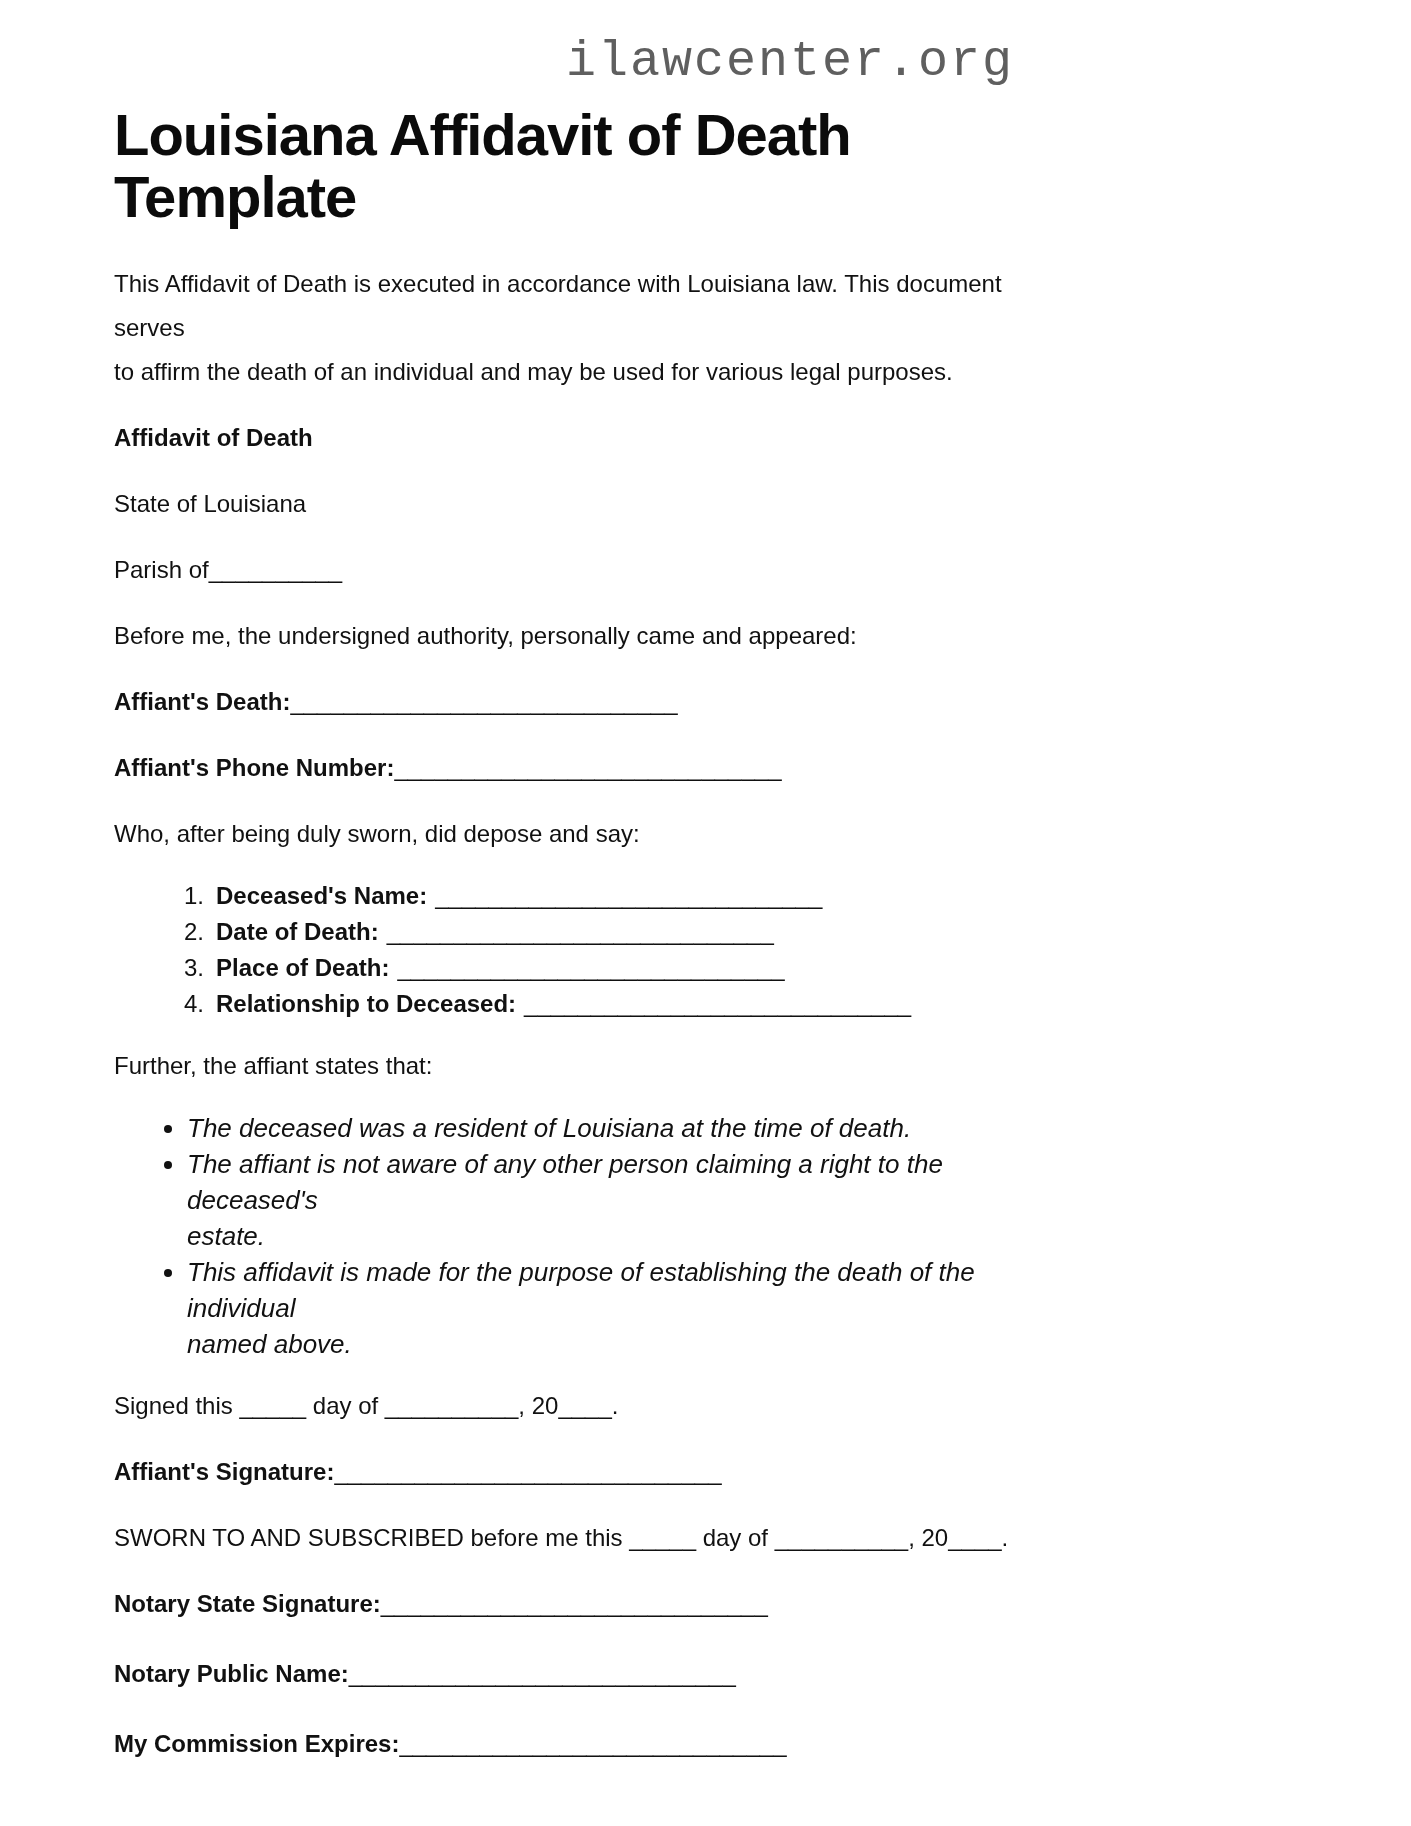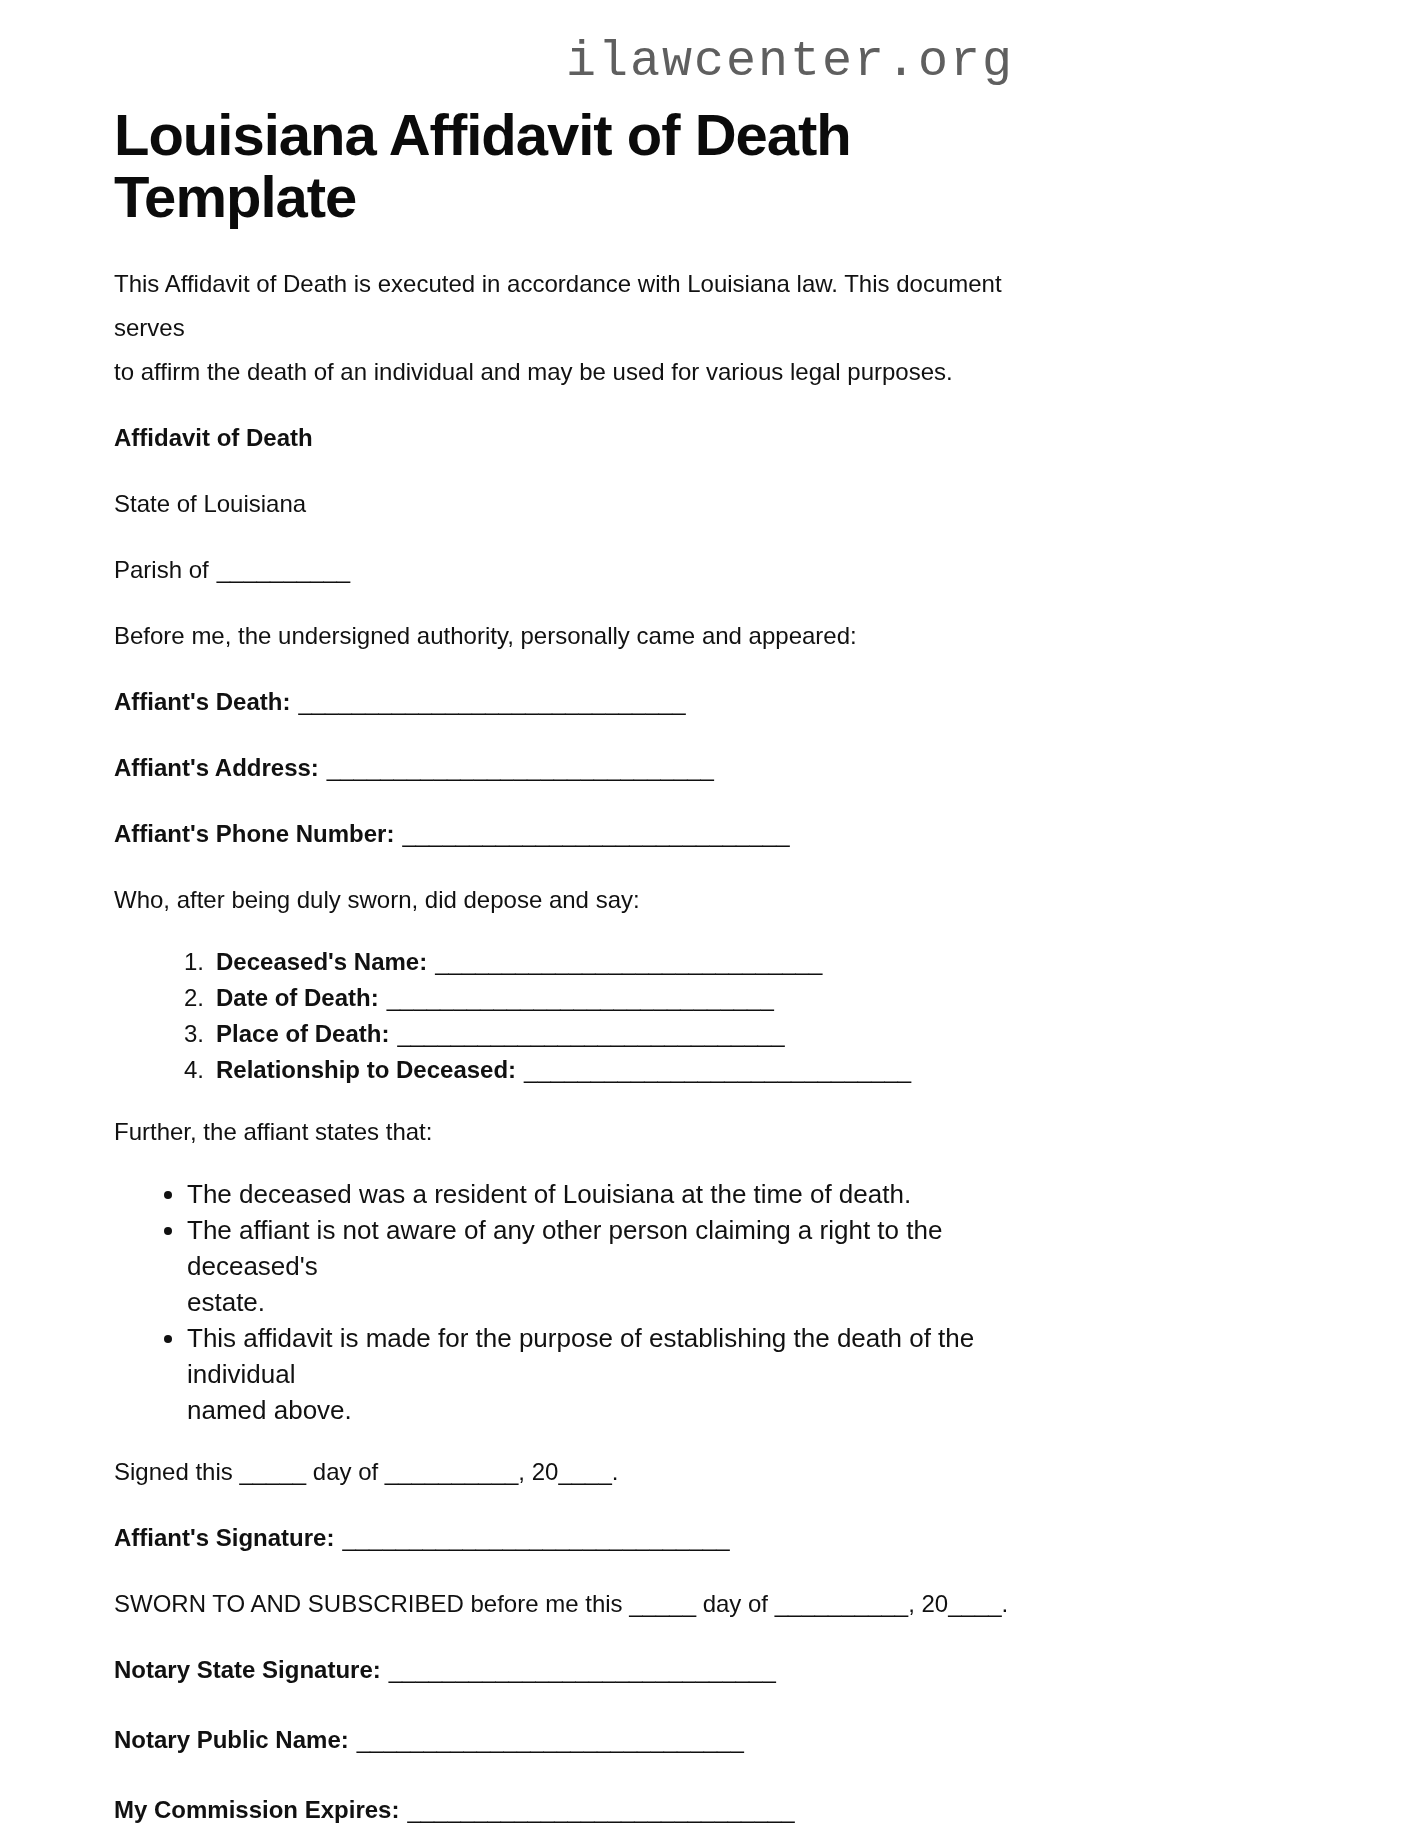--- a/index.html
+++ b/index.html
@@ -33,34 +33,35 @@
     color: #0b0b0b;
     font-weight: bold;
   }
   p, .para {
     font-size: 24px;
     line-height: 44px;
     margin: 0 0 22px 0;
   }
   .preline { white-space: pre-line; }
   .bold { font-weight: bold; }
-  .blank { margin-left: 8px; letter-spacing: 0; }
+  .blank { margin-left: 0; letter-spacing: 0; }
   .num-list { margin: 0 0 22px 0; }
   .num-item {
     font-size: 24px;
     line-height: 36px;
     padding-left: 70px;
   }
   .num-item .num { font-weight: normal; }
   .num-item .label { font-weight: bold; margin-left: 12px; }
   .num-item .blank { margin-left: 8px; }
   ul.bullet-list {
     margin: 0 0 22px 0;
     padding-left: 73px;
     list-style: disc outside;
+    font-style: italic;
   }
   ul.bullet-list li {
     font-size: 26px;
     line-height: 36px;
   }
   .notary-block p { margin-bottom: 26px; }
 </style>
 </head>
 <body>
 
@@ -76,21 +77,20 @@
   <p class="bold">Affidavit of Death</p>
 
   <p>State of Louisiana</p>
 
   <p><span>Parish of</span><span class="blank">__________</span></p>
 
   <p>Before me, the undersigned authority, personally came and appeared:</p>
 
   <p><span class="bold">Affiant's Death:</span><span class="blank">_____________________________</span></p>
 
-  <p><span class="bold">Affiant's Address:</span><span class="blank">_____________________________</span></p>
 
   <p><span class="bold">Affiant's Phone Number:</span><span class="blank">_____________________________</span></p>
 
   <p>Who, after being duly sworn, did depose and say:</p>
 
   <div class="num-list">
     <div class="num-item"><span class="num">1.</span><span class="label">Deceased's Name:</span><span class="blank">_____________________________</span></div>
     <div class="num-item"><span class="num">2.</span><span class="label">Date of Death:</span><span class="blank">_____________________________</span></div>
     <div class="num-item"><span class="num">3.</span><span class="label">Place of Death:</span><span class="blank">_____________________________</span></div>
     <div class="num-item"><span class="num">4.</span><span class="label">Relationship to Deceased:</span><span class="blank">_____________________________</span></div>

